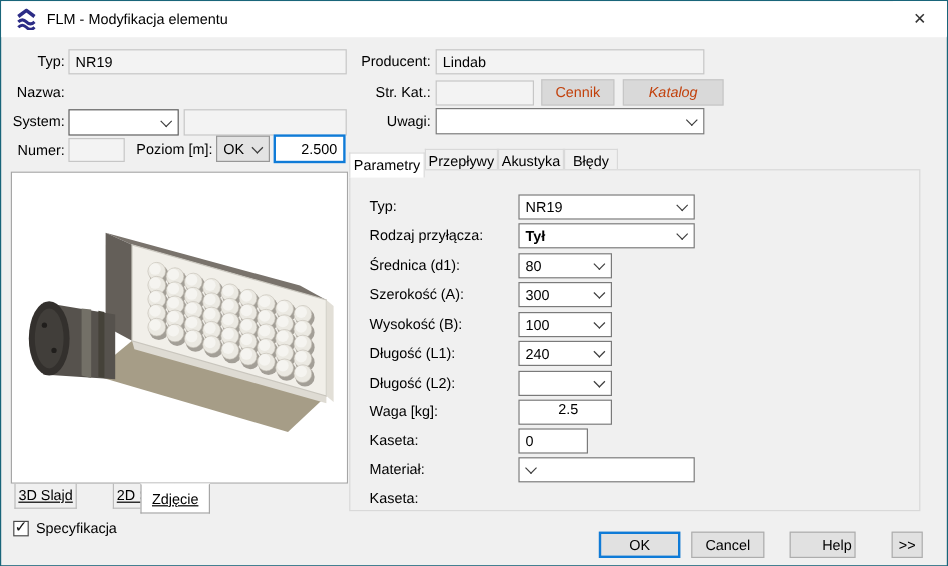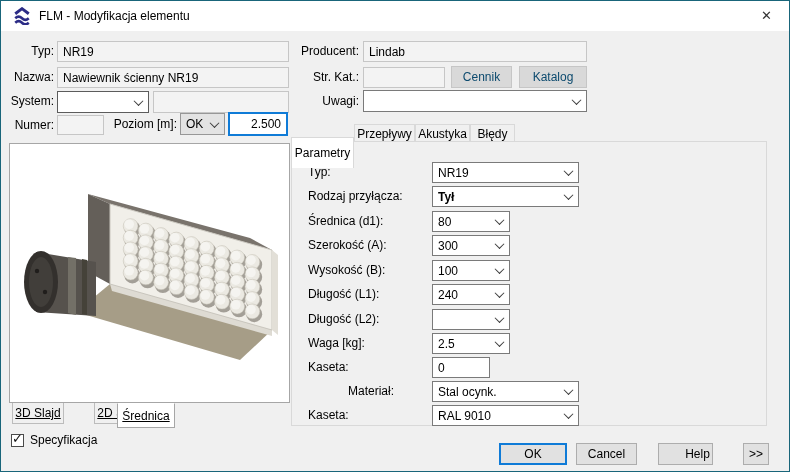--- a/index.html
+++ b/index.html
@@ -27,21 +27,21 @@
   .combo .chev-wrap { width:19px; height:100%; display:flex; align-items:center; justify-content:center; flex:none; }
   .chev { width:7px; height:7px; border-right:1.5px solid #3c3c3c; border-bottom:1.5px solid #3c3c3c;
           transform:rotate(45deg) translate(-1px,-1px); }
   .combo.gray { background:#e3e3e3; border-color:#979797; }
   .valbox { position:absolute; background:#fff; border:2px solid #0f7bd7; display:flex; align-items:center;
             justify-content:flex-end; padding:0 5px; }
 
   .btn { position:absolute; background:#e1e1e1; border:1px solid #adadad; display:flex;
          align-items:center; justify-content:center; font-size:12px; cursor:default; }
   .btn.default { border-width:2px; }
-  .btn.disabled { background:#d9d9d9; border-color:#c6c6c6; color:#0c4a6e; }
+  .btn.disabled { background:#d9d9d9; border-color:#c6c6c6; color:#c2410c; }
 
   
   .tab { position:absolute; background:#f0f0f0; border:1px solid #d9d9d9; border-bottom:none;
          display:flex; align-items:center; justify-content:center; font-size:12px; }
   .tab.active { background:#fff; z-index:3; }
   .tabpage { position:absolute; left:290px; top:140px; width:476px; height:285px;
              border:1px solid #d9d9d9; background:#f0f0f0; z-index:1; }
 
   .prow-lbl { position:absolute; left:16px; width:130px; height:21px; line-height:21px; white-space:nowrap; }
   .prow-ctl { left:140px; height:21px; }
@@ -75,23 +75,20 @@
     <span class="title">FLM - Modyfikacja elementu</span>
     <div class="close-btn">✕</div>
   </div>
 
   <span class="lbl r" style="left:8px;top:40px;width:45px;">Typ:</span>
   <div class="tb" style="left:56px;top:40px;width:232px;height:21px;">
     <span>NR19</span>
   </div>
 
   <span class="lbl r" style="left:8px;top:66px;width:45px;">Nazwa:</span>
-  <div class="tb" style="left:56px;top:66px;width:232px;height:21px;">
-    <span>Nawiewnik ścienny NR19</span>
-  </div>
 
   <span class="lbl r" style="left:6px;top:90px;width:47px;">System:</span>
   <div class="combo" style="left:56px;top:90px;width:92px;height:22px;border-color:#5c5c5c;">
     <span class="cval"></span>
     <span class="chev-wrap">
         <span class="chev"></span>
       </span>
   </div>
   <div class="tb" style="left:152px;top:90px;width:136px;height:22px;"></div>
 
@@ -113,31 +110,31 @@
   <span class="lbl r" style="left:288px;top:40px;width:70px;">Producent:</span>
   <div class="tb" style="left:362px;top:40px;width:224px;height:21px;">
     <span>Lindab</span>
   </div>
 
   <span class="lbl r" style="left:288px;top:66px;width:70px;">Str. Kat.:</span>
   <div class="tb" style="left:362px;top:66px;width:82px;height:21px;">
     <span></span>
   </div>
   <div class="btn disabled" style="left:450px;top:65px;width:61px;height:22px;">Cennik</div>
-  <div class="btn disabled" style="left:518px;top:65px;width:68px;height:22px;">Katalog</div>
+  <div class="btn disabled" style="left:518px;top:65px;width:84px;height:22px;font-style:italic;">Katalog</div>
 
   <span class="lbl r" style="left:288px;top:90px;width:70px;">Uwagi:</span>
   <div class="combo" style="left:362px;top:89px;width:224px;height:22px;">
     <span class="cval"></span>
     <span class="chev-wrap">
         <span class="chev"></span>
       </span>
   </div>
 
-  <div class="tab active" style="left:290px;top:136px;width:63px;height:31px;">Parametry</div>
+  <div class="tab active" style="left:290px;top:126px;width:63px;height:21px;">Parametry</div>
   <div class="tab" style="left:353px;top:123px;width:61px;height:18px;">Przepływy</div>
   <div class="tab" style="left:414px;top:123px;width:55px;height:18px;">Akustyka</div>
   <div class="tab" style="left:469px;top:123px;width:45px;height:18px;">Błędy</div>
 
   <div class="tabpage">
 
     <span class="prow-lbl" style="top:20px;">Typ:</span>
     <div class="combo prow-ctl" style="position:absolute;top:20px;width:147px;">
       <span class="cval">NR19</span>
       <span class="chev-wrap">
@@ -187,47 +184,40 @@
 
     <span class="prow-lbl" style="top:167px;">Długość (L2):</span>
     <div class="combo prow-ctl" style="position:absolute;top:167px;width:78px;">
       <span class="cval"></span>
       <span class="chev-wrap">
           <span class="chev"></span>
         </span>
     </div>
 
     <span class="prow-lbl" style="top:191px;">Waga [kg]:</span>
-    <div class="combo prow-ctl" style="position:absolute;top:191px;width:78px;">
+    <div class="combo prow-ctl" style="position:absolute;top:191px;width:78px;flex-direction:column;">
       <span class="cval">2.5</span>
       <span class="chev-wrap">
           <span class="chev"></span>
         </span>
     </div>
 
     <span class="prow-lbl" style="top:215px;">Kaseta:</span>
     <div class="tb white prow-ctl" style="position:absolute;top:215px;width:58px;">
       <span>0</span>
     </div>
 
-    <span class="prow-lbl" style="top:239px;margin-left:40px;">Materiał:</span>
+    <span class="prow-lbl" style="top:239px;">Materiał:</span>
     <div class="combo prow-ctl" style="position:absolute;top:239px;width:147px;">
-      <span class="cval">Stal ocynk.</span>
       <span class="chev-wrap">
           <span class="chev"></span>
         </span>
     </div>
 
     <span class="prow-lbl" style="top:263px;">Kaseta:</span>
-    <div class="combo prow-ctl" style="position:absolute;top:263px;width:147px;">
-      <span class="cval">RAL 9010</span>
-      <span class="chev-wrap">
-          <span class="chev"></span>
-        </span>
-    </div>
 
   </div>
 
   <div class="imgbox">
     <svg viewBox="0 0 279 258">
       <rect x="0" y="0" width="279" height="258" fill="#ffffff"></rect>
 
       <polygon points="100,60 262,106 240,94 78,50" fill="#79736c"></polygon>
 
       <polygon points="78,50 100,60 100,140 78,128" fill="#645f59"></polygon>
@@ -380,21 +370,21 @@
           <circle cx="225.76666666666668" cy="160.73333333333335" r="4.8" fill="#f5f4f0"></circle>
           <circle cx="244.1888888888889" cy="170.17777777777778" r="8" fill="#6f6960" opacity="0.6"></circle>
           <circle cx="242.38888888888889" cy="167.37777777777777" r="7.4" fill="#ebe9e2" stroke="#c2beb3" stroke-width="0.5"></circle>
           <circle cx="240.98888888888888" cy="165.57777777777775" r="4.8" fill="#f5f4f0"></circle>
         </g>
     </svg>
   </div>
 
   <div class="ptab" style="left:11px;top:402px;width:52px;height:21px;">3D Slajd</div>
   <div class="ptab" style="left:62px;top:402px;width:52px;height:21px;margin-left:31px;">2D Slajd</div>
-  <div class="ptab active" style="left:116px;top:402px;width:58px;height:25px;">Średnica</div>
+  <div class="ptab active" style="left:116px;top:402px;width:58px;height:25px;">Zdjęcie</div>
 
   <div class="cb">
     <span class="mark">✓</span>
   </div>
   <span class="lbl" style="left:29px;top:430px;height:18px;line-height:18px;">Specyfikacja</span>
 
   <div class="btn default accent-border" style="left: 498px; top: 442px; width: 68px; height: 22px; border-color: rgb(15, 123, 215);">OK</div>
   <div class="btn" style="left:575px;top:442px;width:61px;height:22px;">Cancel</div>
   <div class="btn" style="left:657px;top:442px;width:55px;height:22px;padding-left:24px;">Help</div>
   <div class="btn" style="left:742px;top:442px;width:26px;height:22px;">&gt;&gt;</div>

